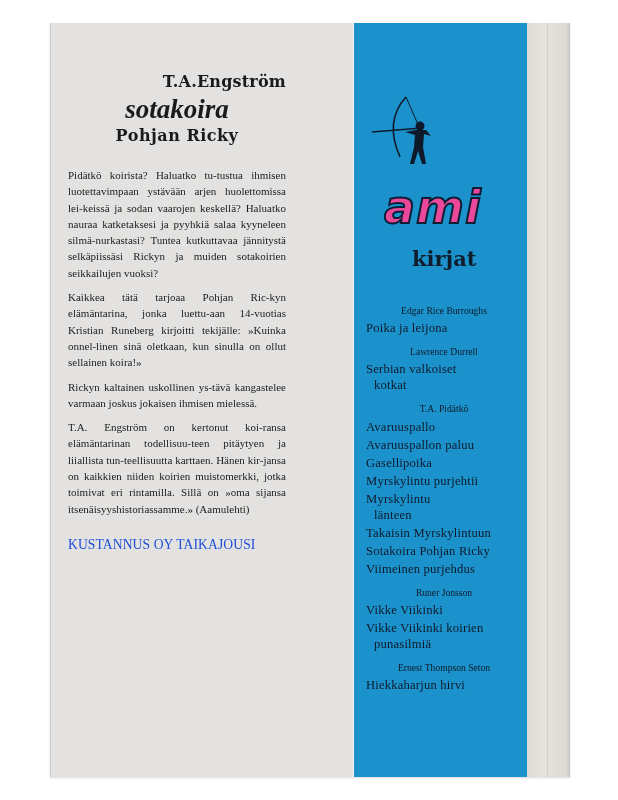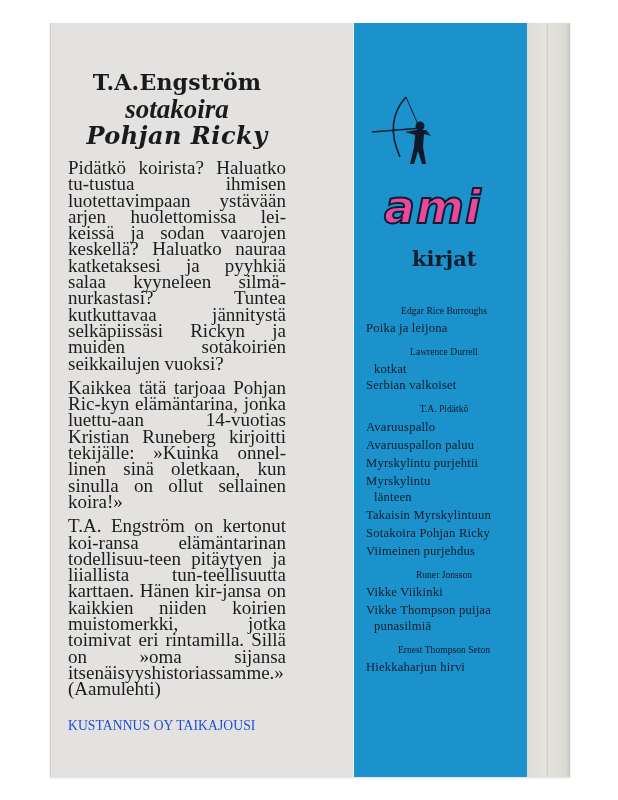--- a/index.html
+++ b/index.html
@@ -24,33 +24,33 @@
       position: absolute; left: 477px; top: 0; width: 43px; height: 754px;
       background: linear-gradient(90deg, #dedcd7 0%, #e6e4df 45%, #c9c7c2 47%, #e4e2dd 50%, #dcdad5 90%, #c8c6c1 100%);
     }
 
     
     .left-col {
       position: absolute; left: 68px; top: 71px; width: 218px;
       color: #1a1a1a;
     }
     .author-title {
-      text-align: center; font-family: "DejaVu Serif", serif; font-weight: bold;
-      font-size: 22px; letter-spacing: 0.2px; line-height: 22px;
+      text-align: right; font-family: "DejaVu Serif", serif; font-weight: bold;
+      font-size: 16px; letter-spacing: 0.2px; line-height: 22px;
     }
     .book-title {
       text-align: center; font-family: Liberation Serif, serif; font-weight: bold; font-style: italic;
       font-size: 27px; line-height: 30px; margin-top: 1px;
     }
     .book-subtitle {
-      text-align: center; font-family: "DejaVu Serif", serif; font-weight: bold; font-style: italic;
-      font-size: 24px; line-height: 24px; letter-spacing: 0.5px;
+      text-align: center; font-family: "DejaVu Serif", serif; font-weight: bold; 
+      font-size: 16px; line-height: 24px; letter-spacing: 0.5px;
     }
     .blurb {
-      margin-top: 12px; font-size: 19px; line-height: 16.3px; text-align: justify;
+      margin-top: 19px; font-size: 11px; line-height: 16.3px; text-align: justify;
       text-align-last: left; hyphens: manual; color: #1c1c1c;
     }
     .blurb p { margin-bottom: 8px; }
     .publisher {
       margin-top: 20px; font-size: 13.6px; letter-spacing: 0.1px; color: #1d4ed8;
     }
 
     
     .logo {
       position: absolute; left: 370px; top: 95px; width: 70px; height: 70px;
@@ -86,20 +86,21 @@
   <div class="spine"></div>
 </div>
 
 <div class="left-col">
   <div class="author-title">T.A.Engström</div>
   <div class="book-title">sotakoira</div>
   <div class="book-subtitle">Pohjan Ricky</div>
   <div class="blurb">
     <p>Pidätkö koirista? Haluatko tu-tustua ihmisen luotettavimpaan ystävään arjen huolettomissa lei-keissä ja sodan vaarojen keskellä? Haluatko nauraa katketaksesi ja pyyhkiä salaa kyyneleen silmä-nurkastasi? Tuntea kutkuttavaa jännitystä selkäpiissäsi Rickyn ja muiden sotakoirien seikkailujen vuoksi?</p>
     <p>Kaikkea tätä tarjoaa Pohjan Ric-kyn elämäntarina, jonka luettu-aan 14-vuotias Kristian Runeberg kirjoitti tekijälle: »Kuinka onnel-linen sinä oletkaan, kun sinulla on ollut sellainen koira!»</p>
+    <p>Rickyn kaltainen uskollinen ys-tävä kangastelee varmaan joskus jokaisen ihmisen mielessä.</p>
     <p>T.A. Engström on kertonut koi-ransa elämäntarinan todellisuu-teen pitäytyen ja liiallista tun-teellisuutta karttaen. Hänen kir-jansa on kaikkien niiden koirien muistomerkki, jotka toimivat eri rintamilla. Sillä on »oma sijansa itsenäisyyshistoriassamme.» (Aamulehti)</p>
   </div>
   <div class="publisher">KUSTANNUS OY TAIKAJOUSI</div>
 </div>
 
 <svg class="logo" viewBox="0 0 70 70">
   <path d="M36 2 Q14 26 30 62" stroke="#0e1a2a" stroke-width="1.6" fill="none"></path>
   <line x1="36" y1="2" x2="50" y2="34" stroke="#0e1a2a" stroke-width="1"></line>
   <line x1="2" y1="37" x2="52" y2="33" stroke="#0e1a2a" stroke-width="1.4"></line>
   <circle cx="50" cy="31" r="4.5" fill="#0e1a2a"></circle>
@@ -109,37 +110,38 @@
 <div class="ami">ami</div>
 <div class="kirjat">kirjat</div>
 
 <div class="catalog">
   <div class="cat-group">
     <div class="cat-author">Edgar Rice Burroughs</div>
     <div class="cat-title">Poika ja leijona</div>
   </div>
   <div class="cat-group" style="margin-top:10px">
     <div class="cat-author">Lawrence Durrell</div>
+    <div class="cat-title">Serbian valkoiset</div>
     <div class="cat-title cont">kotkat</div>
-    <div class="cat-title">Serbian valkoiset</div>
   </div>
   <div class="cat-group" style="margin-top:10px">
     <div class="cat-author">T.A. Pidätkö</div>
     <div class="cat-title" style="margin-top:4px">Avaruuspallo</div>
     <div class="cat-title" style="margin-top:2px">Avaruuspallon paluu</div>
+    <div class="cat-title" style="margin-top:2px">Gasellipoika</div>
     <div class="cat-title" style="margin-top:2px">Myrskylintu purjehtii</div>
     <div class="cat-title" style="margin-top:2px">Myrskylintu</div>
     <div class="cat-title cont">länteen</div>
     <div class="cat-title" style="margin-top:2px">Takaisin Myrskylintuun</div>
     <div class="cat-title" style="margin-top:2px">Sotakoira Pohjan Ricky</div>
     <div class="cat-title" style="margin-top:2px">Viimeinen purjehdus</div>
   </div>
   <div class="cat-group" style="margin-top:10px">
     <div class="cat-author">Runer Jonsson</div>
     <div class="cat-title" style="margin-top:2px">Vikke Viikinki</div>
-    <div class="cat-title" style="margin-top:2px">Vikke Thompson puijaa</div>
+    <div class="cat-title" style="margin-top:2px">Vikke Viikinki koirien</div>
     <div class="cat-title cont">punasilmiä</div>
   </div>
   <div class="cat-group" style="margin-top:10px">
     <div class="cat-author">Ernest Thompson Seton</div>
     <div class="cat-title" style="margin-top:2px">Hiekkaharjun hirvi</div>
   </div>
 </div>
 
 </body></html>

